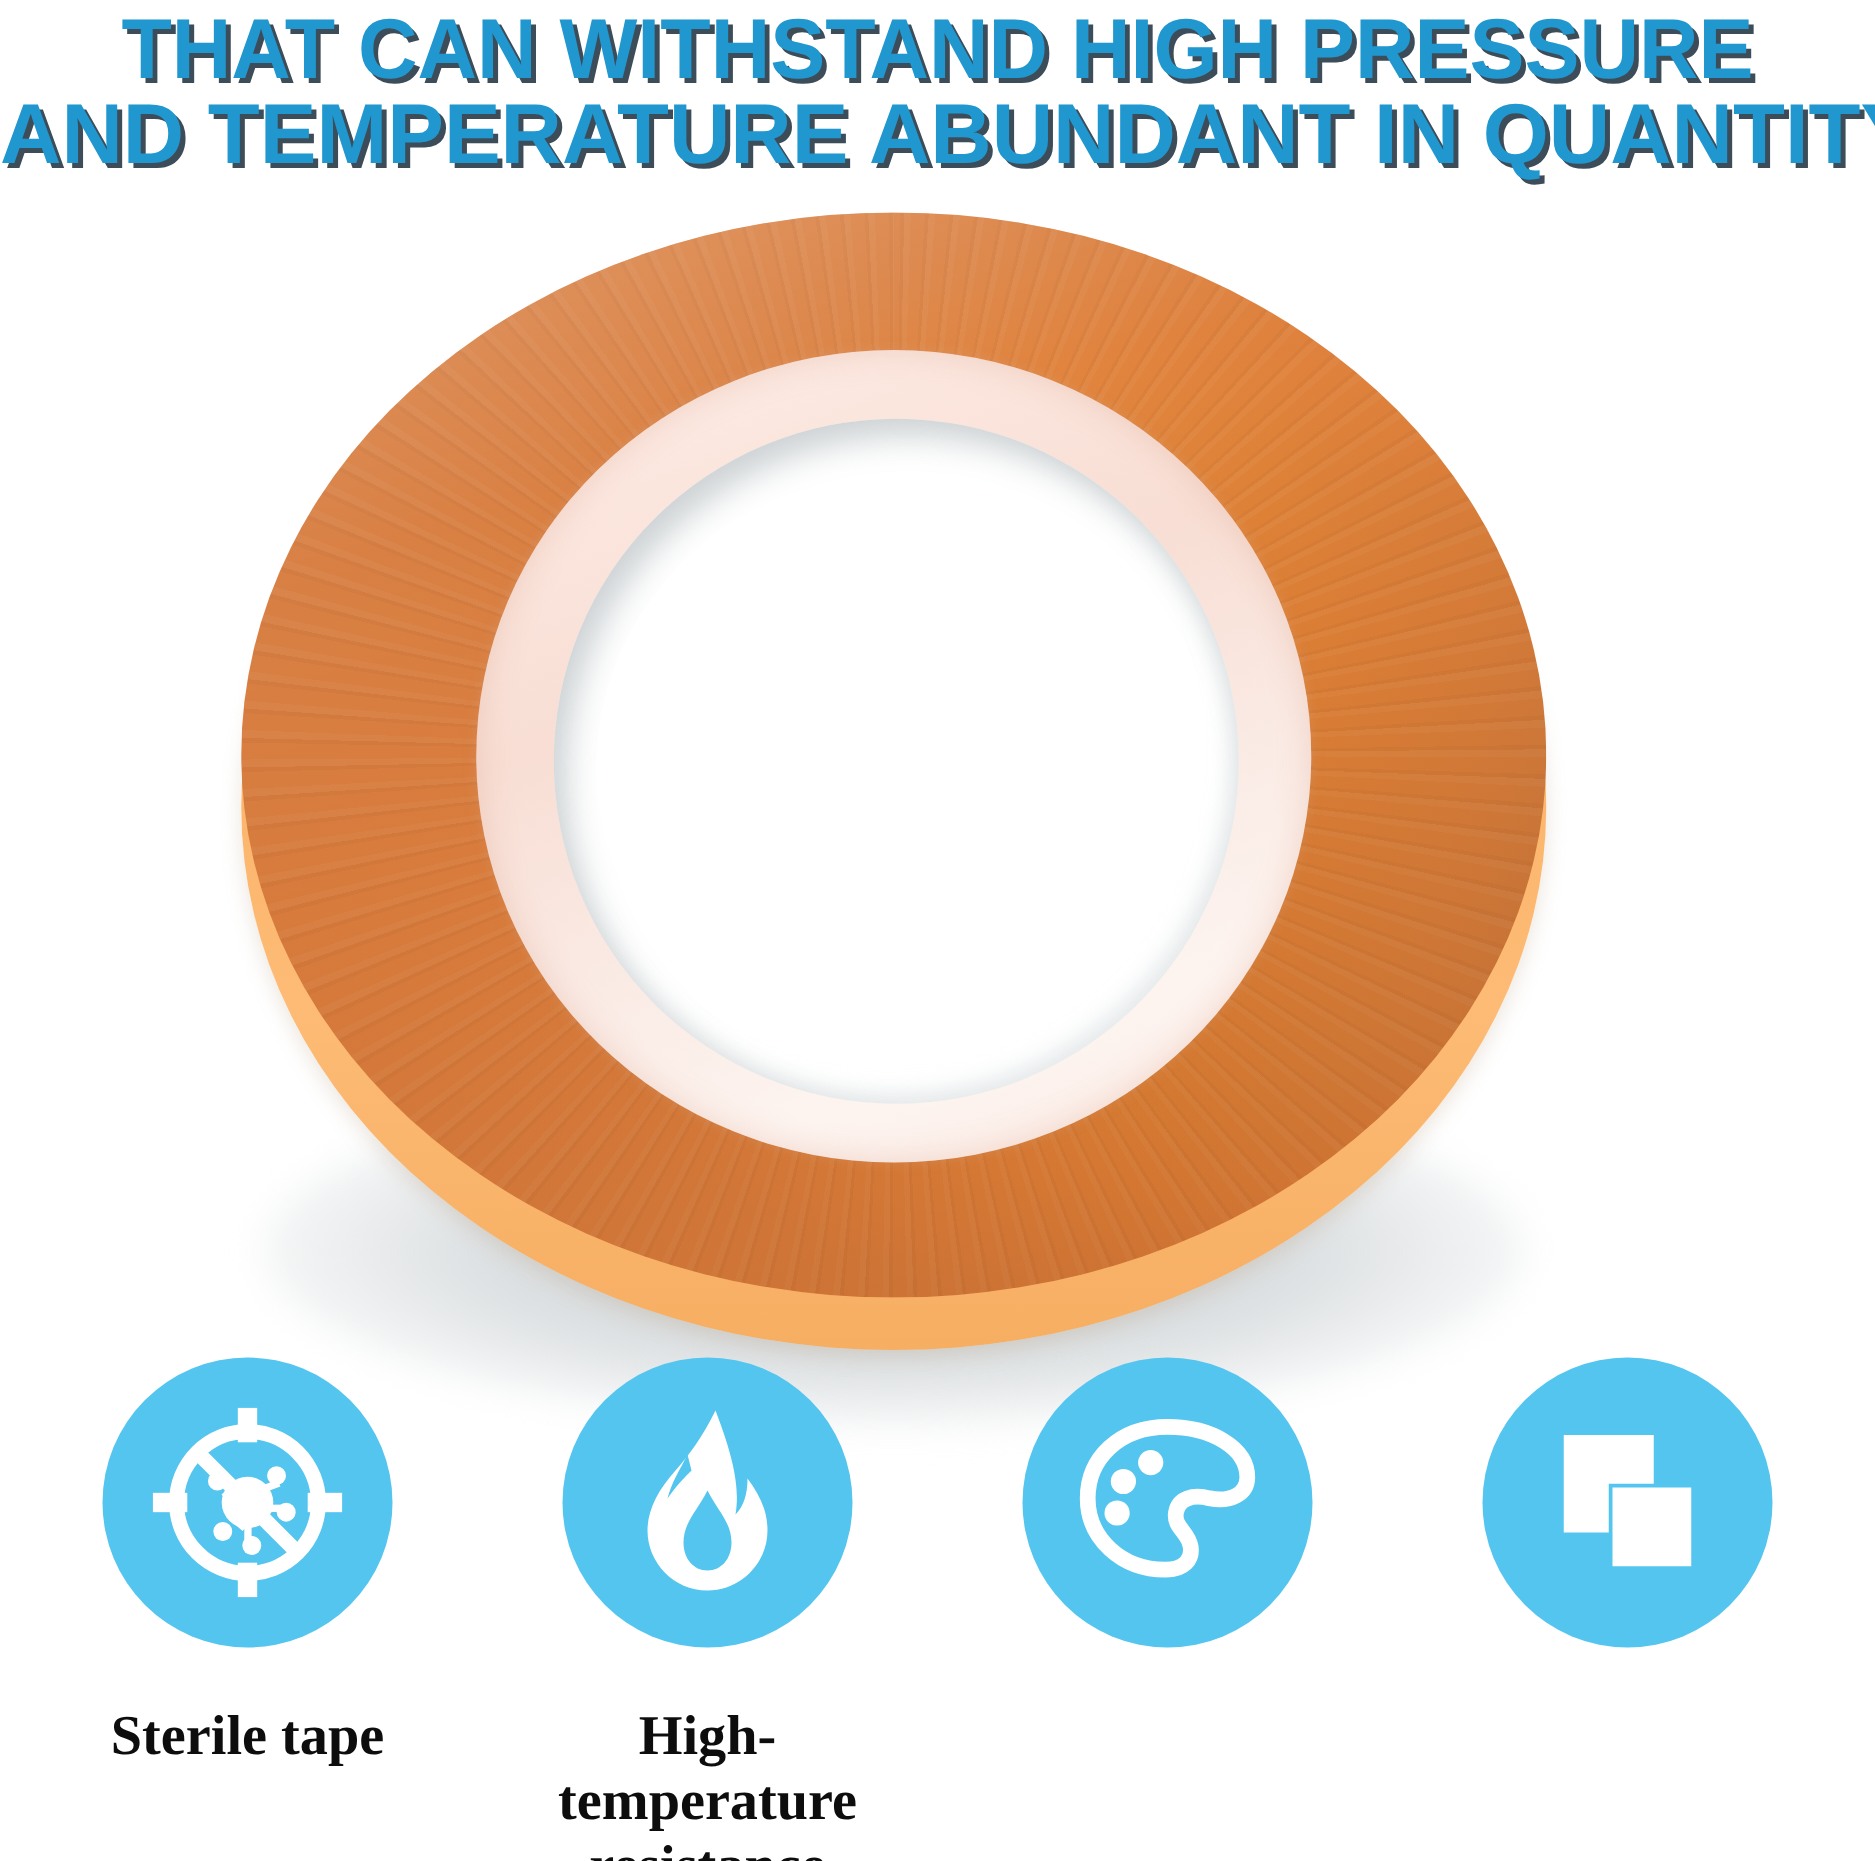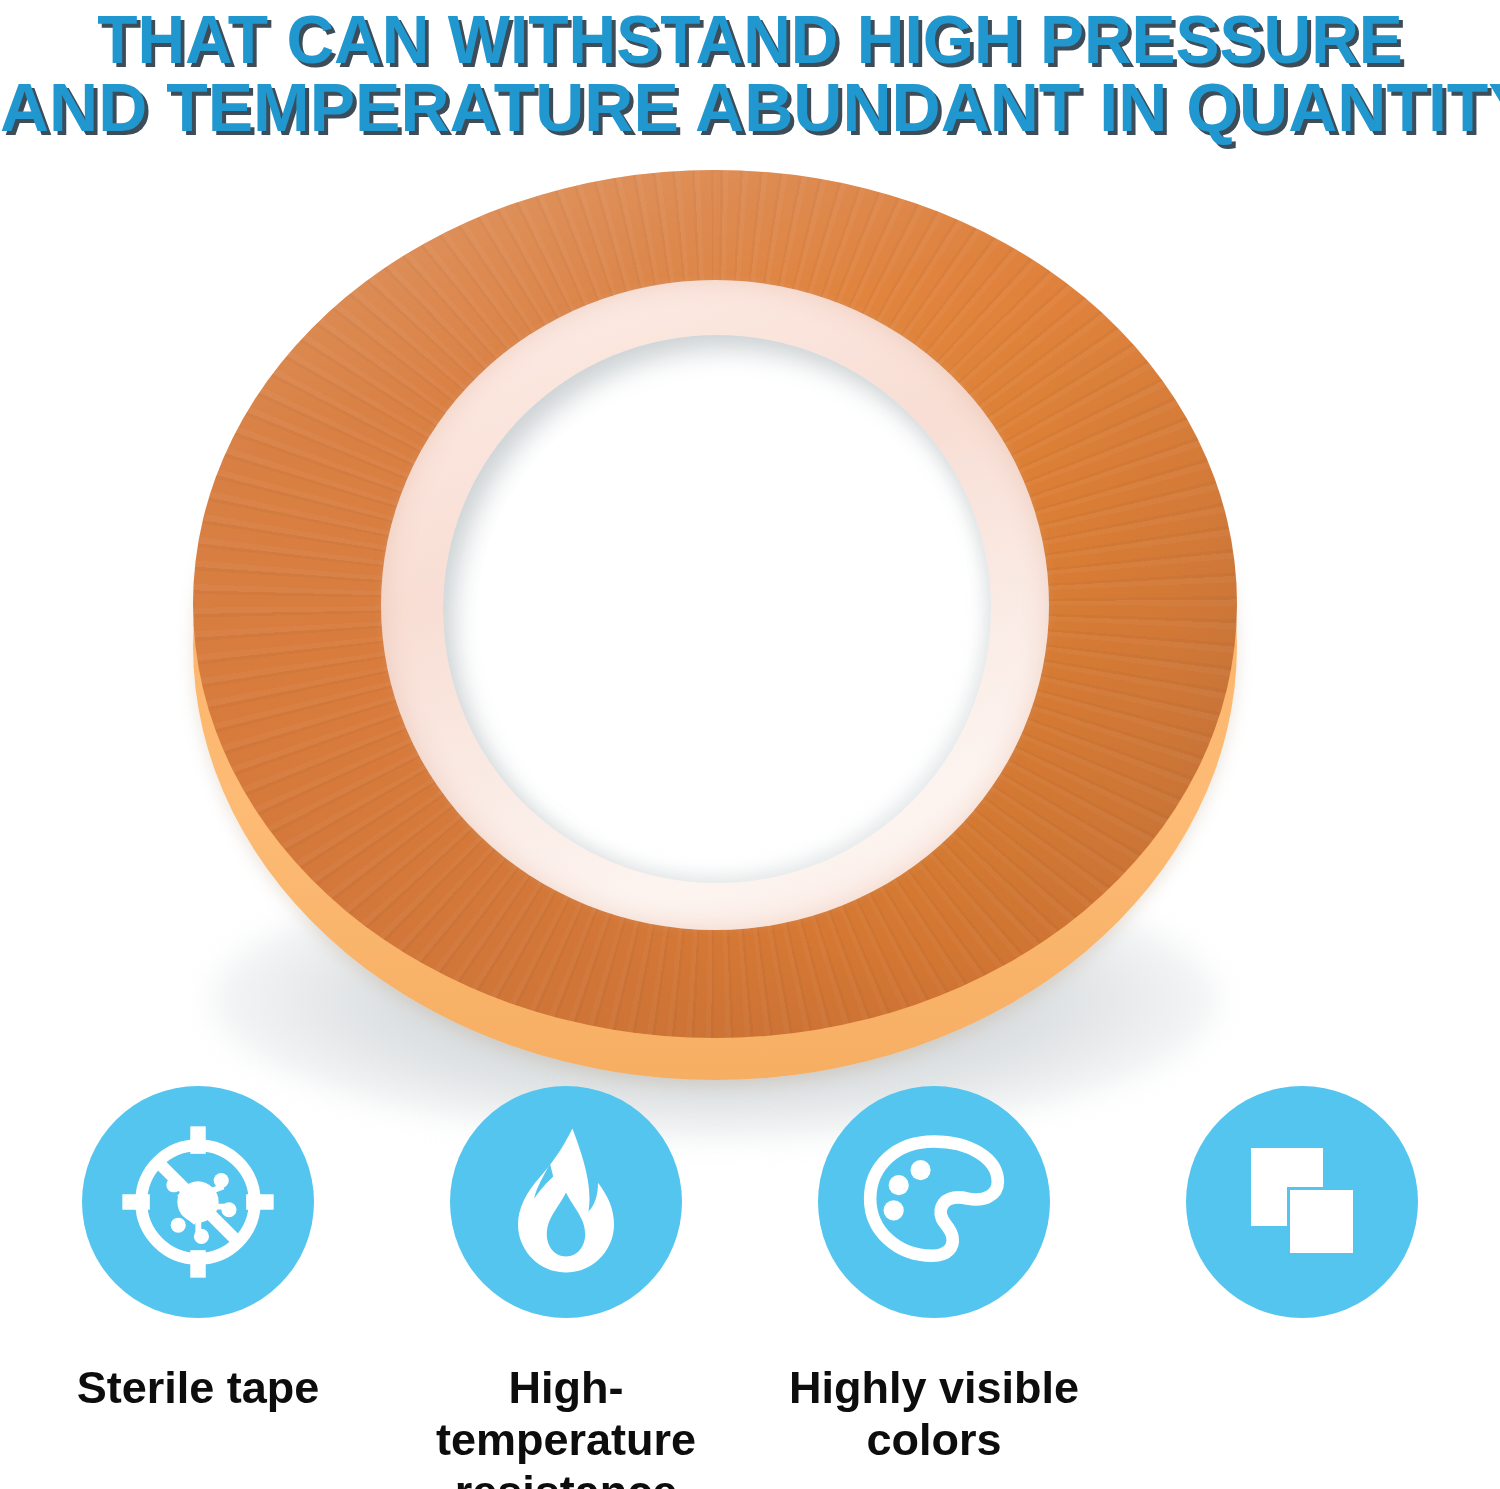--- a/index.html
+++ b/index.html
@@ -198,21 +198,21 @@
     background: #54c5ef;
     display: flex;
     align-items: center;
     justify-content: center;
   }
   .feature-icon svg { display: block; }
   .feature-label {
     margin-top: 44px;
     text-align: center;
     color: #0d0d0d;
-    font-family: Liberation Sans, sans-serif;
+    font-family: Liberation Serif, serif;
     font-weight: bold;
     font-size: 45px;
     line-height: 52px;
     white-space: pre-line;
   }
 </style>
 </head>
 <body>
 
 <div id="page">
@@ -283,22 +283,20 @@
 
     <div class="feature">
       <div class="feature-icon">
         <svg width="168" height="168" viewBox="0 0 100 100" aria-hidden="true">
           <path fill="none" stroke="#ffffff" stroke-width="7.5" stroke-linejoin="round" d="M50 14 C27 14 12 29 12 48 C12 67 28 82 49 82 C58 82 62 77 61 71 C60 64 53 62 54 55 C55 48 62 46 70 48 C80 50 88 46 88 38 C88 24 71 14 50 14 Z"></path>
           <circle cx="42" cy="31" r="6" fill="#ffffff"></circle>
           <circle cx="29" cy="40" r="6" fill="#ffffff"></circle>
           <circle cx="26" cy="55" r="6" fill="#ffffff"></circle>
         </svg>
       </div>
-      <div class="feature-label">Highly visible
-colors</div>
     </div>
 
     <div class="feature">
       <div class="feature-icon">
         <svg width="150" height="150" viewBox="0 0 100 100" aria-hidden="true">
           <path fill="#ffffff" d="M16 14 H64 V40 H40 V66 H16 Z"></path>
           <rect x="42" y="42" width="42" height="42" fill="#ffffff"></rect>
         </svg>
       </div>
     </div>

